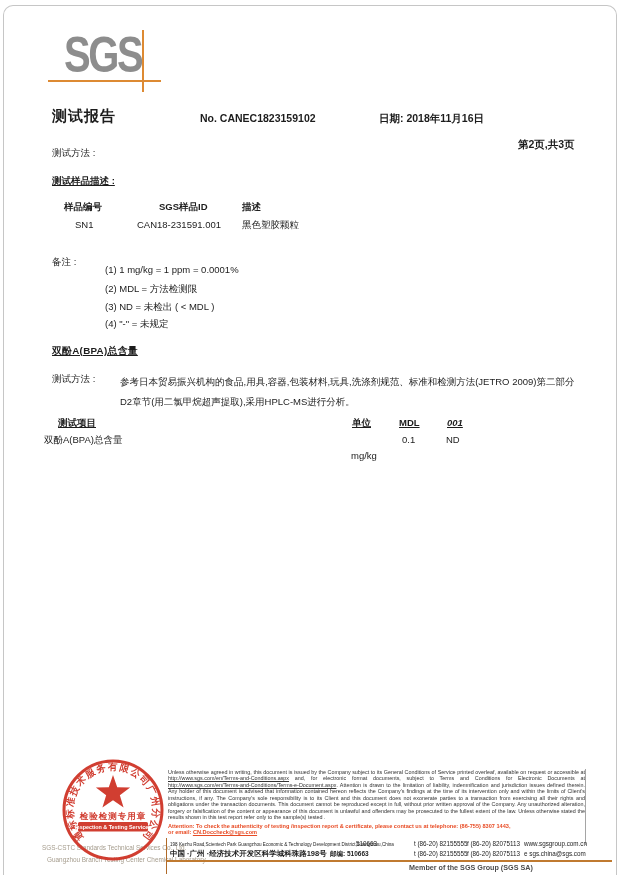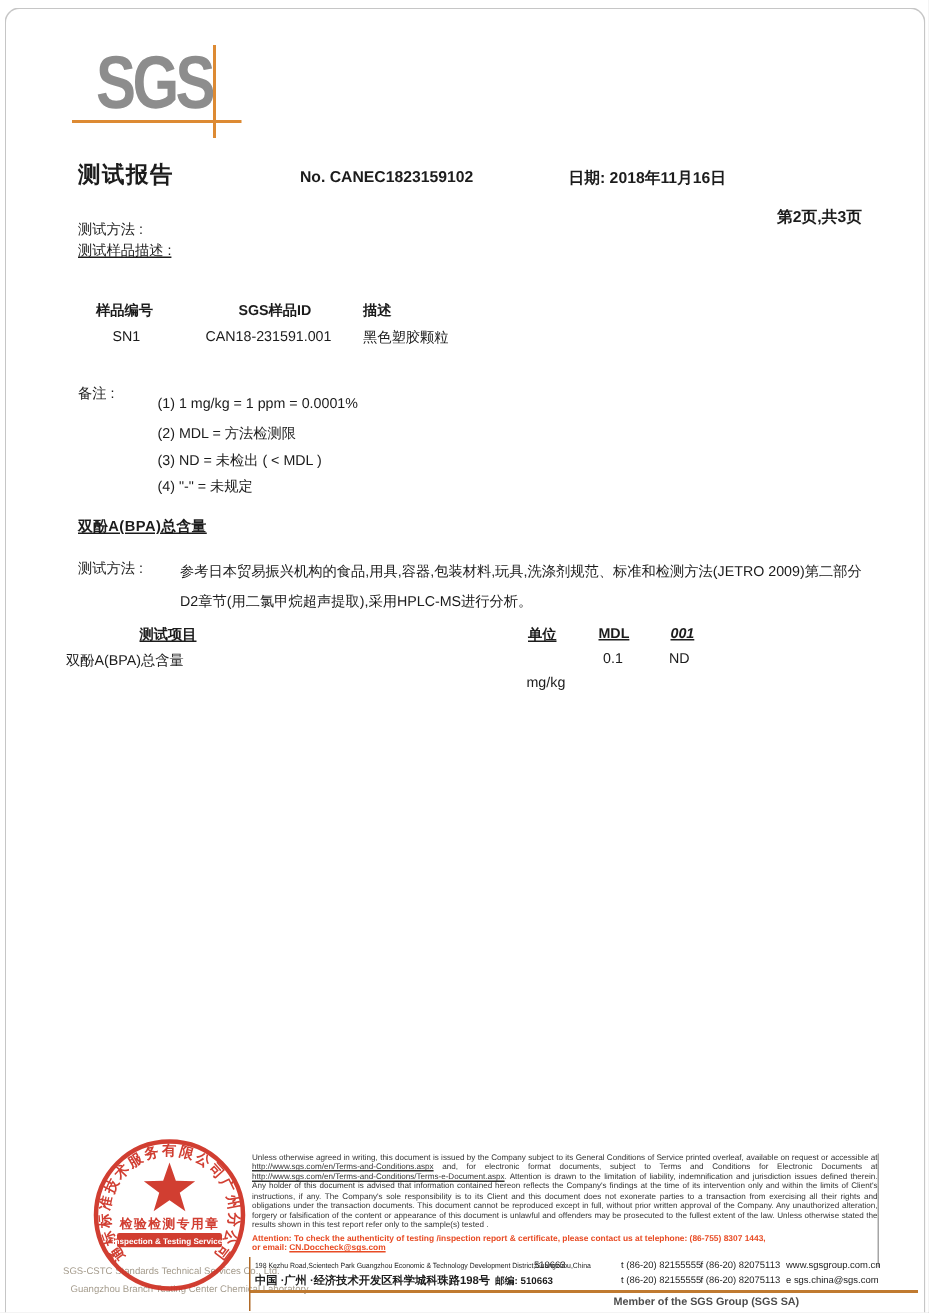--- a/index.html
+++ b/index.html
@@ -18,36 +18,36 @@
   .logo-hline{left:48px;top:80px;width:113px;height:2px;background:#dd8a33;}
   .logo-vline{left:142px;top:30px;width:2px;height:62px;background:#dd8a33;}
   
   .report-title{left:52px;top:107px;font-size:15px;font-weight:bold;letter-spacing:1px;}
   .report-no{left:200px;top:112px;font-size:10.5px;font-weight:bold;}
   .report-date{left:379px;top:112px;font-size:10.5px;font-weight:bold;}
   .page-info{left:518px;top:112px;font-size:10.5px;font-weight:bold;margin-top:26px;}
   
   .t95{font-size:9.5px;}
   .results-label{left:52px;top:147px;}
-  .sample-heading{left:52px;top:161px;font-weight:normal;text-decoration:underline;}
+  .sample-heading{left:52px;top:175px;font-weight:bold;text-decoration:underline;}
   .st-h1{left:64px;top:201px;font-weight:bold;}
   .st-h2{left:159px;top:201px;font-weight:bold;text-align:center;}
   .st-h3{left:242px;top:201px;font-weight:bold;}
   .st-c1{left:75px;top:219px;}
   .st-c2{left:137px;top:219px;}
   .st-c3{left:242px;top:219px;}
   .notes-label{left:52px;top:256px;}
   .note-0{left:105px;top:264px;}
   .note-1{left:105px;top:283px;}
   .note-2{left:105px;top:301px;}
   .note-3{left:105px;top:318px;}
   .bpa-heading{left:52px;top:345px;font-size:9.8px;font-weight:bold;text-decoration:underline;letter-spacing:.3px;}
   .method-label{left:52px;top:373px;}
   .method-text{left:120px;top:372px;width:466px;white-space:normal;line-height:19.5px;}
-  .rt-h-item{left:58px;top:417px;font-weight:bold;text-decoration:underline;margin-left:35px;}
+  .rt-h-item{left:58px;top:417px;font-weight:bold;text-decoration:underline;}
   .rt-h-unit{left:352px;top:417px;font-weight:bold;text-decoration:underline;}
   .rt-h-mdl{left:399px;top:417px;font-weight:bold;text-decoration:underline;}
   .rt-h-001{left:447px;top:417px;font-weight:bold;font-style:italic;text-decoration:underline;}
   .rt-item{left:44px;top:434px;}
   .rt-unit{left:351px;top:434px;margin-top:16px;}
   .rt-mdl{left:402px;top:434px;}
   .rt-value{left:446px;top:434px;}
   
   .company1{left:42px;top:844px;font-size:6.4px;color:#a59c8d;}
   .company2{left:47px;top:856px;font-size:6.4px;color:#a59c8d;}

